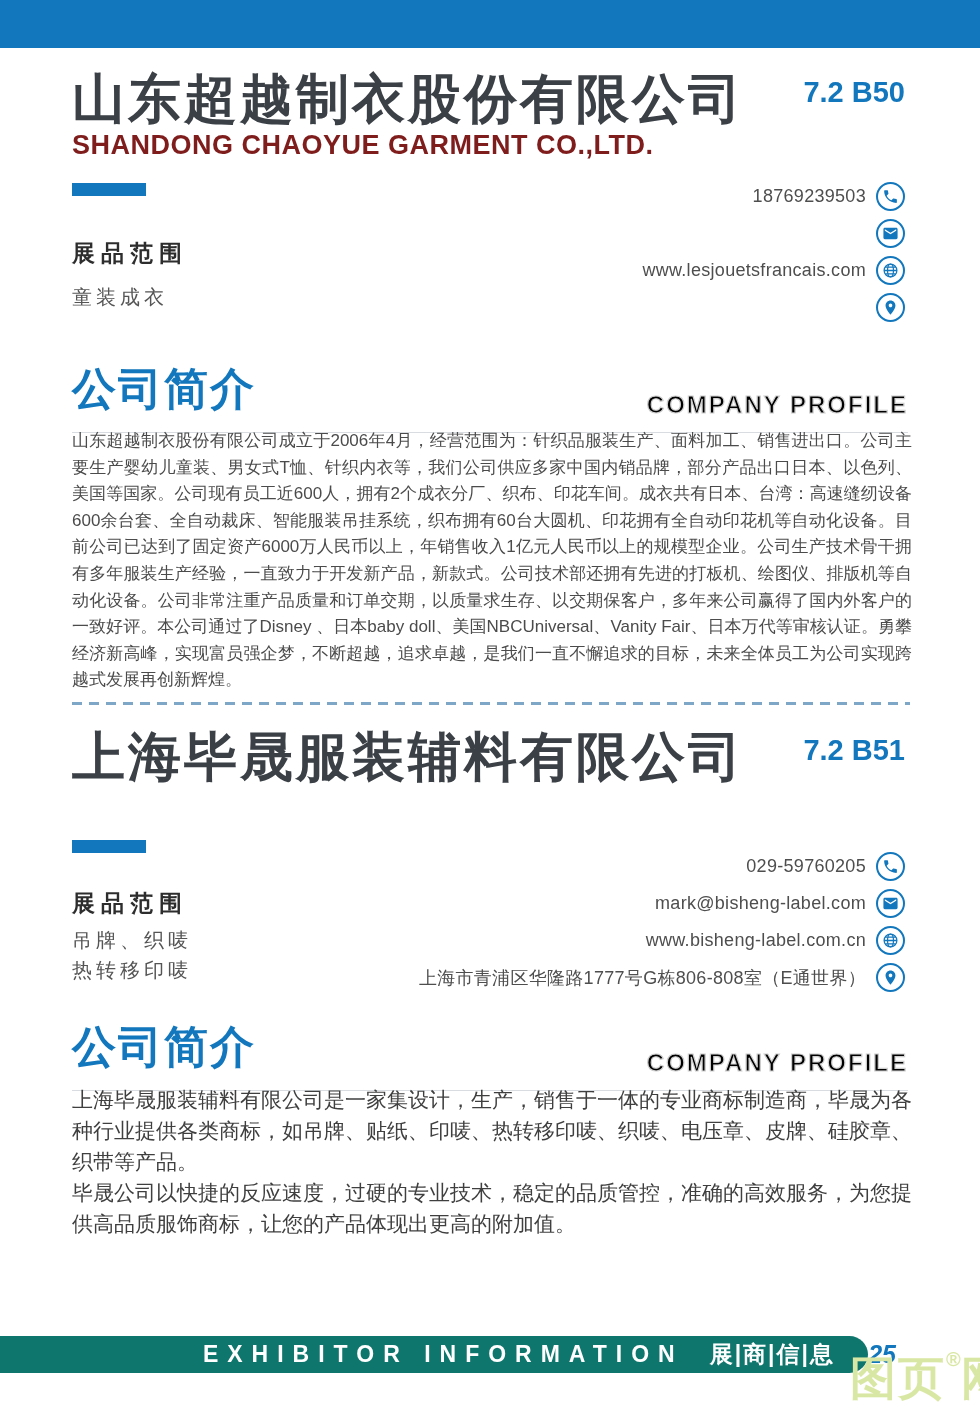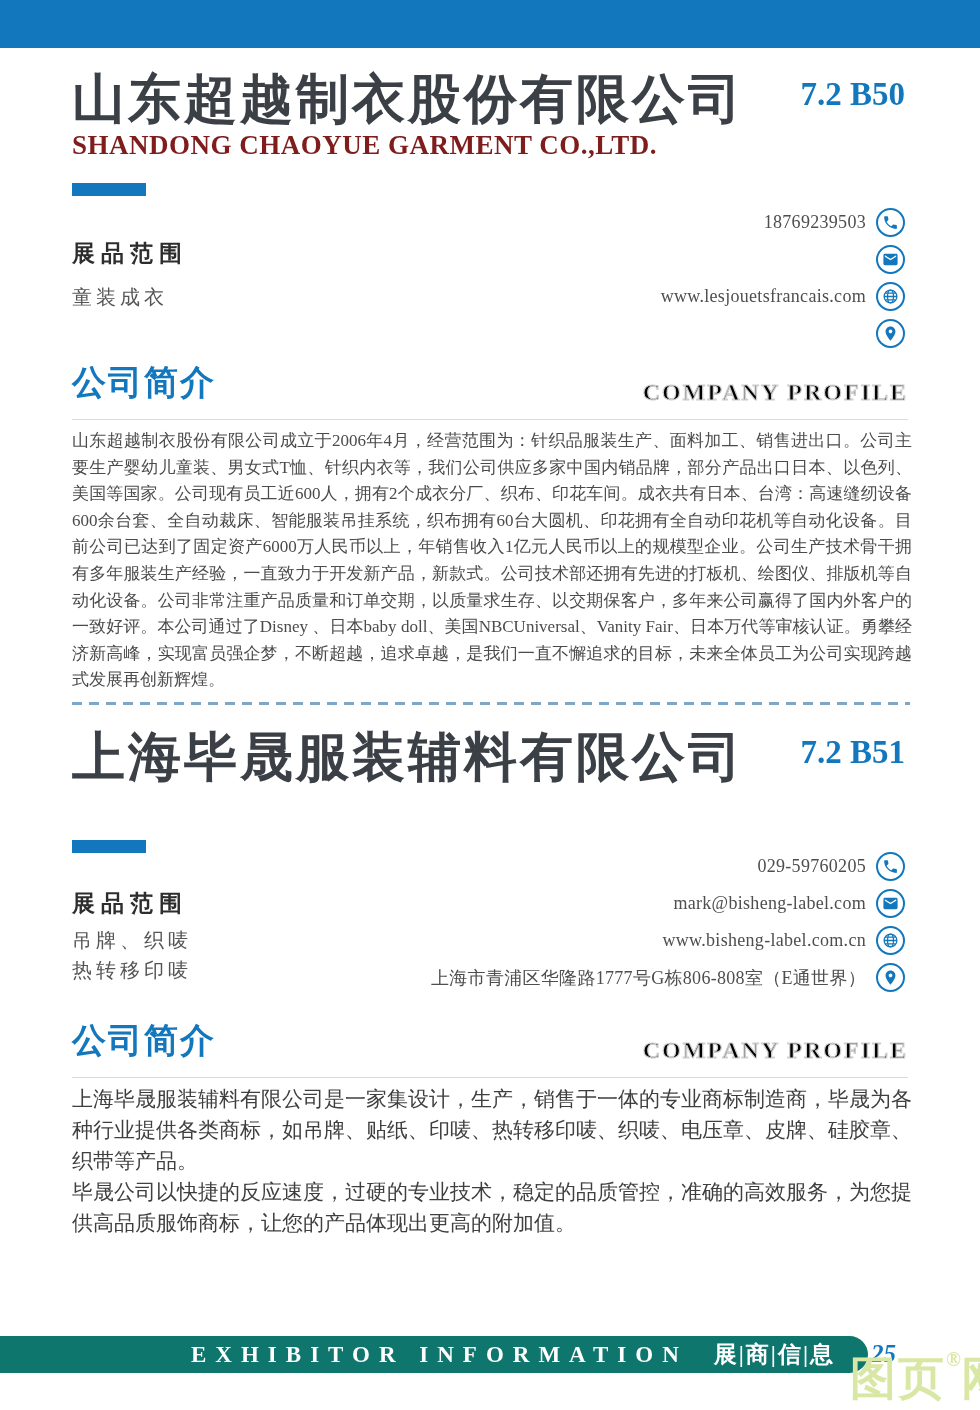--- a/index.html
+++ b/index.html
@@ -1,45 +1,45 @@
 <!DOCTYPE html>
 <html><head>
 <meta charset="utf-8">
 <style>
   html,body{margin:0;padding:0;background:#ffffff;}
   .page{position:relative;width:980px;height:1410px;background:#ffffff;overflow:hidden;
-        font-family:Liberation Serif, serif;}
+        font-family:Liberation Sans, sans-serif;}
   .topbar{position:absolute;left:0;top:0;width:980px;height:48px;background:#1377bd;}
 
   
   .company-name{position:absolute;left:72px;font-size:53px;font-weight:900;color:#3a4046;
                 letter-spacing:3px;white-space:nowrap;}
   .company-name-en{position:absolute;left:72px;font-size:27px;font-weight:800;color:#7f1d1d;
                    letter-spacing:.5px;white-space:nowrap;}
-  .booth{position:absolute;right:75px;font-size:33px;font-weight:800;color:#1377bd;white-space:nowrap;}
+  .booth{position:absolute;right:75px;font-size:29px;font-weight:800;color:#1377bd;white-space:nowrap;}
   .accent-dash{position:absolute;left:72px;width:74px;height:13px;background:#1377bd;}
 
   
   .contacts{position:absolute;right:75px;display:flex;flex-direction:column;align-items:flex-end;}
   .contact-row{display:flex;align-items:center;justify-content:flex-end;gap:10px;height:29px;margin-bottom:8px;}
   .contact-text{font-size:18px;color:#4e4e4e;letter-spacing:.3px;white-space:nowrap;}
   .icon-circle{width:29px;height:29px;border:2px solid #1377bd;border-radius:50%;
                display:flex;align-items:center;justify-content:center;box-sizing:border-box;flex:0 0 auto;}
   .icon-circle svg{width:17px;height:17px;display:block;}
   .fillicon{fill:#1377bd;}
   .strokeicon{fill:none;stroke:#1377bd;stroke-width:1.8;}
 
   
   .scope-label{position:absolute;left:72px;font-size:23px;font-weight:800;color:#2d2d2d;letter-spacing:6px;white-space:nowrap;}
   .scope-items{position:absolute;left:72px;font-size:20px;color:#555;letter-spacing:4px;line-height:30px;}
 
   
   .profile-header{position:absolute;left:72px;width:836px;display:flex;justify-content:space-between;
                   align-items:flex-end;border-bottom:1px solid #d9dde1;padding-bottom:13px;}
-  .profile-label{font-size:34px;font-weight:900;color:#1377bd;letter-spacing:2px;}
+  .profile-label{font-size:44px;font-weight:900;color:#1377bd;letter-spacing:2px;}
   .profile-label-en{font-size:24px;font-weight:800;color:#000000;-webkit-text-stroke:1.2px #cfcfcf;
                     letter-spacing:2px;white-space:nowrap;}
 
   .profile-text{position:absolute;left:72px;width:840px;color:#4b4b4b;text-align:justify;}
   .profile-text p{margin:0;}
   .pt-1{font-size:17px;line-height:26.6px;}
   .pt-2{font-size:21px;line-height:31px;color:#3f3f3f;}
 
   .section-divider{position:absolute;left:72px;top:702px;width:838px;height:3px;
     background:repeating-linear-gradient(to right,#7ea6c6 0 10px,transparent 10px 17px);}
@@ -60,21 +60,21 @@
 <body>
 
 <div class="page">
   <div class="topbar"></div>
 
   <div class="company-name" style="top:64px;">山东超越制衣股份有限公司</div>
   <div class="booth" style="top:76px;">7.2 B50</div>
   <div class="company-name-en" style="top:130px;">SHANDONG CHAOYUE GARMENT CO.,LTD.</div>
   <div class="accent-dash" style="top:183px;"></div>
 
-  <div class="contacts" style="top:208px;margin-left:12px;">
+  <div class="contacts" style="top:182px;margin-left:12px;">
     <div class="contact-row">
       <span class="contact-text">18769239503</span>
       <span class="icon-circle">
         <svg viewBox="0 0 24 24">
             <path class="fillicon" d="M6.62 10.79c1.44 2.83 3.76 5.14 6.59 6.59l2.2-2.2c.27-.27.67-.36 1.02-.24 1.12.37 2.33.57 3.57.57.55 0 1 .45 1 1V20c0 .55-.45 1-1 1-9.39 0-17-7.61-17-17 0-.55.45-1 1-1h3.5c.55 0 1 .45 1 1 0 1.25.2 2.45.57 3.57.11.35.03.74-.25 1.02l-2.2 2.2z"></path>
           </svg>
       </span>
     </div>
     <div class="contact-row">
       <span class="contact-text"></span>

